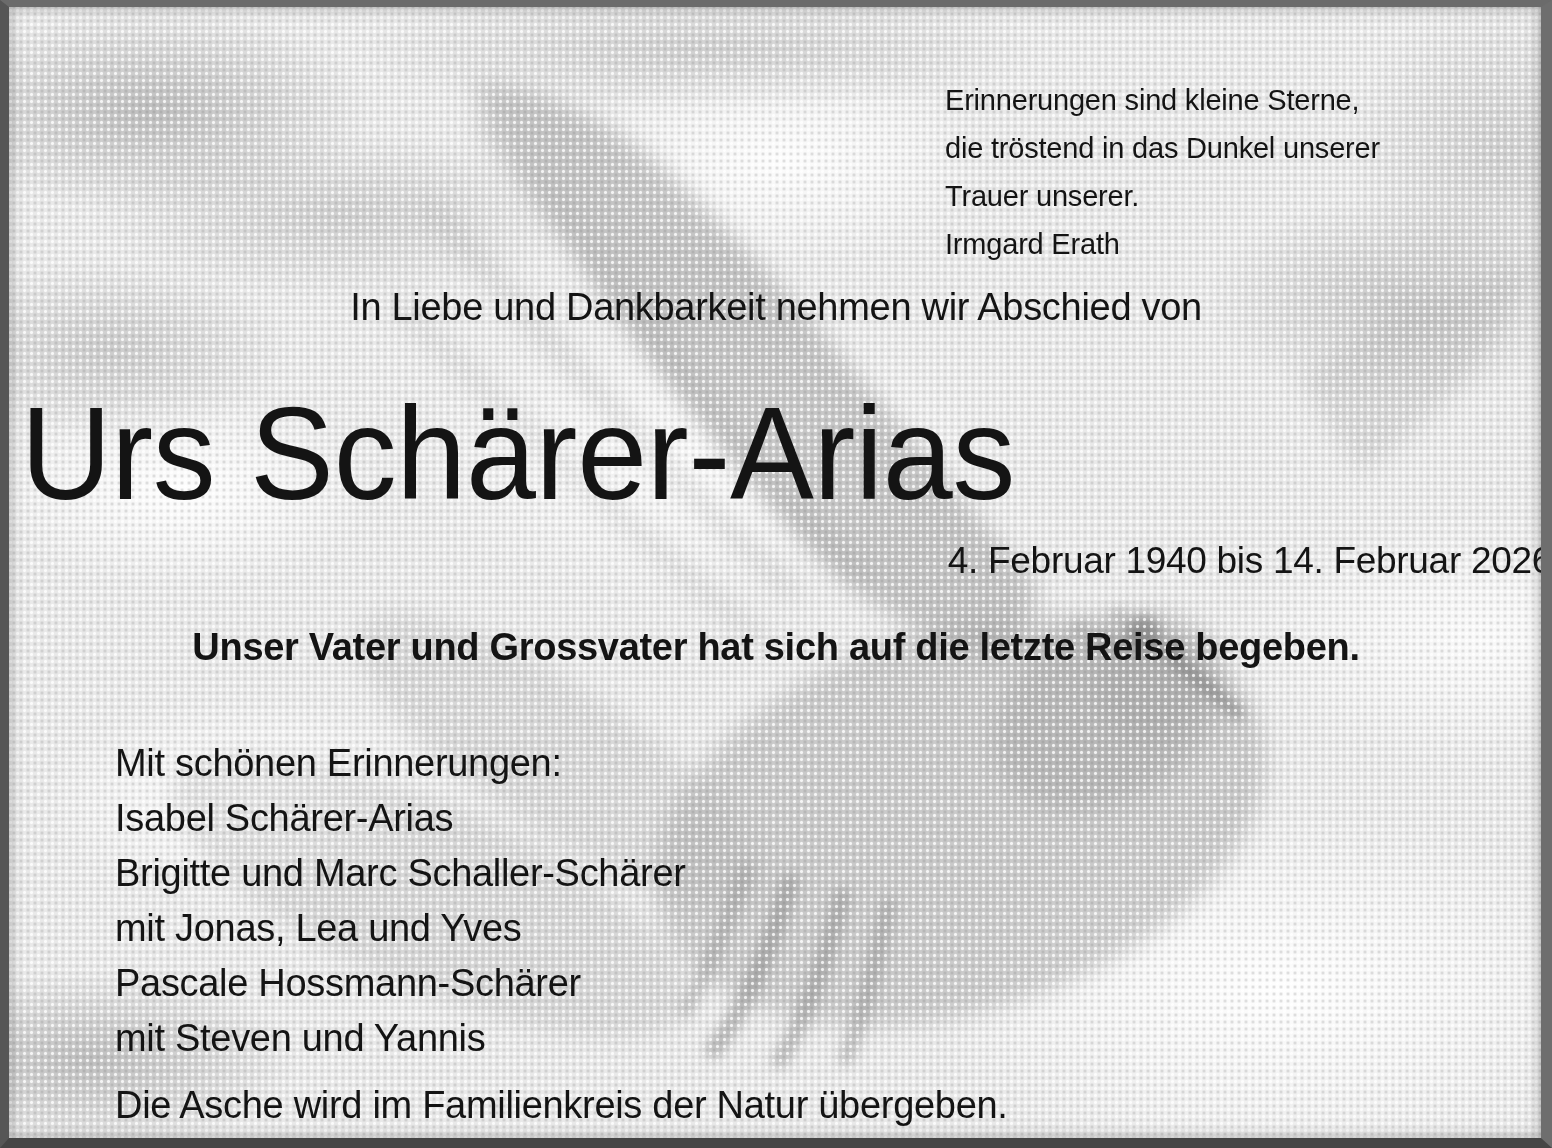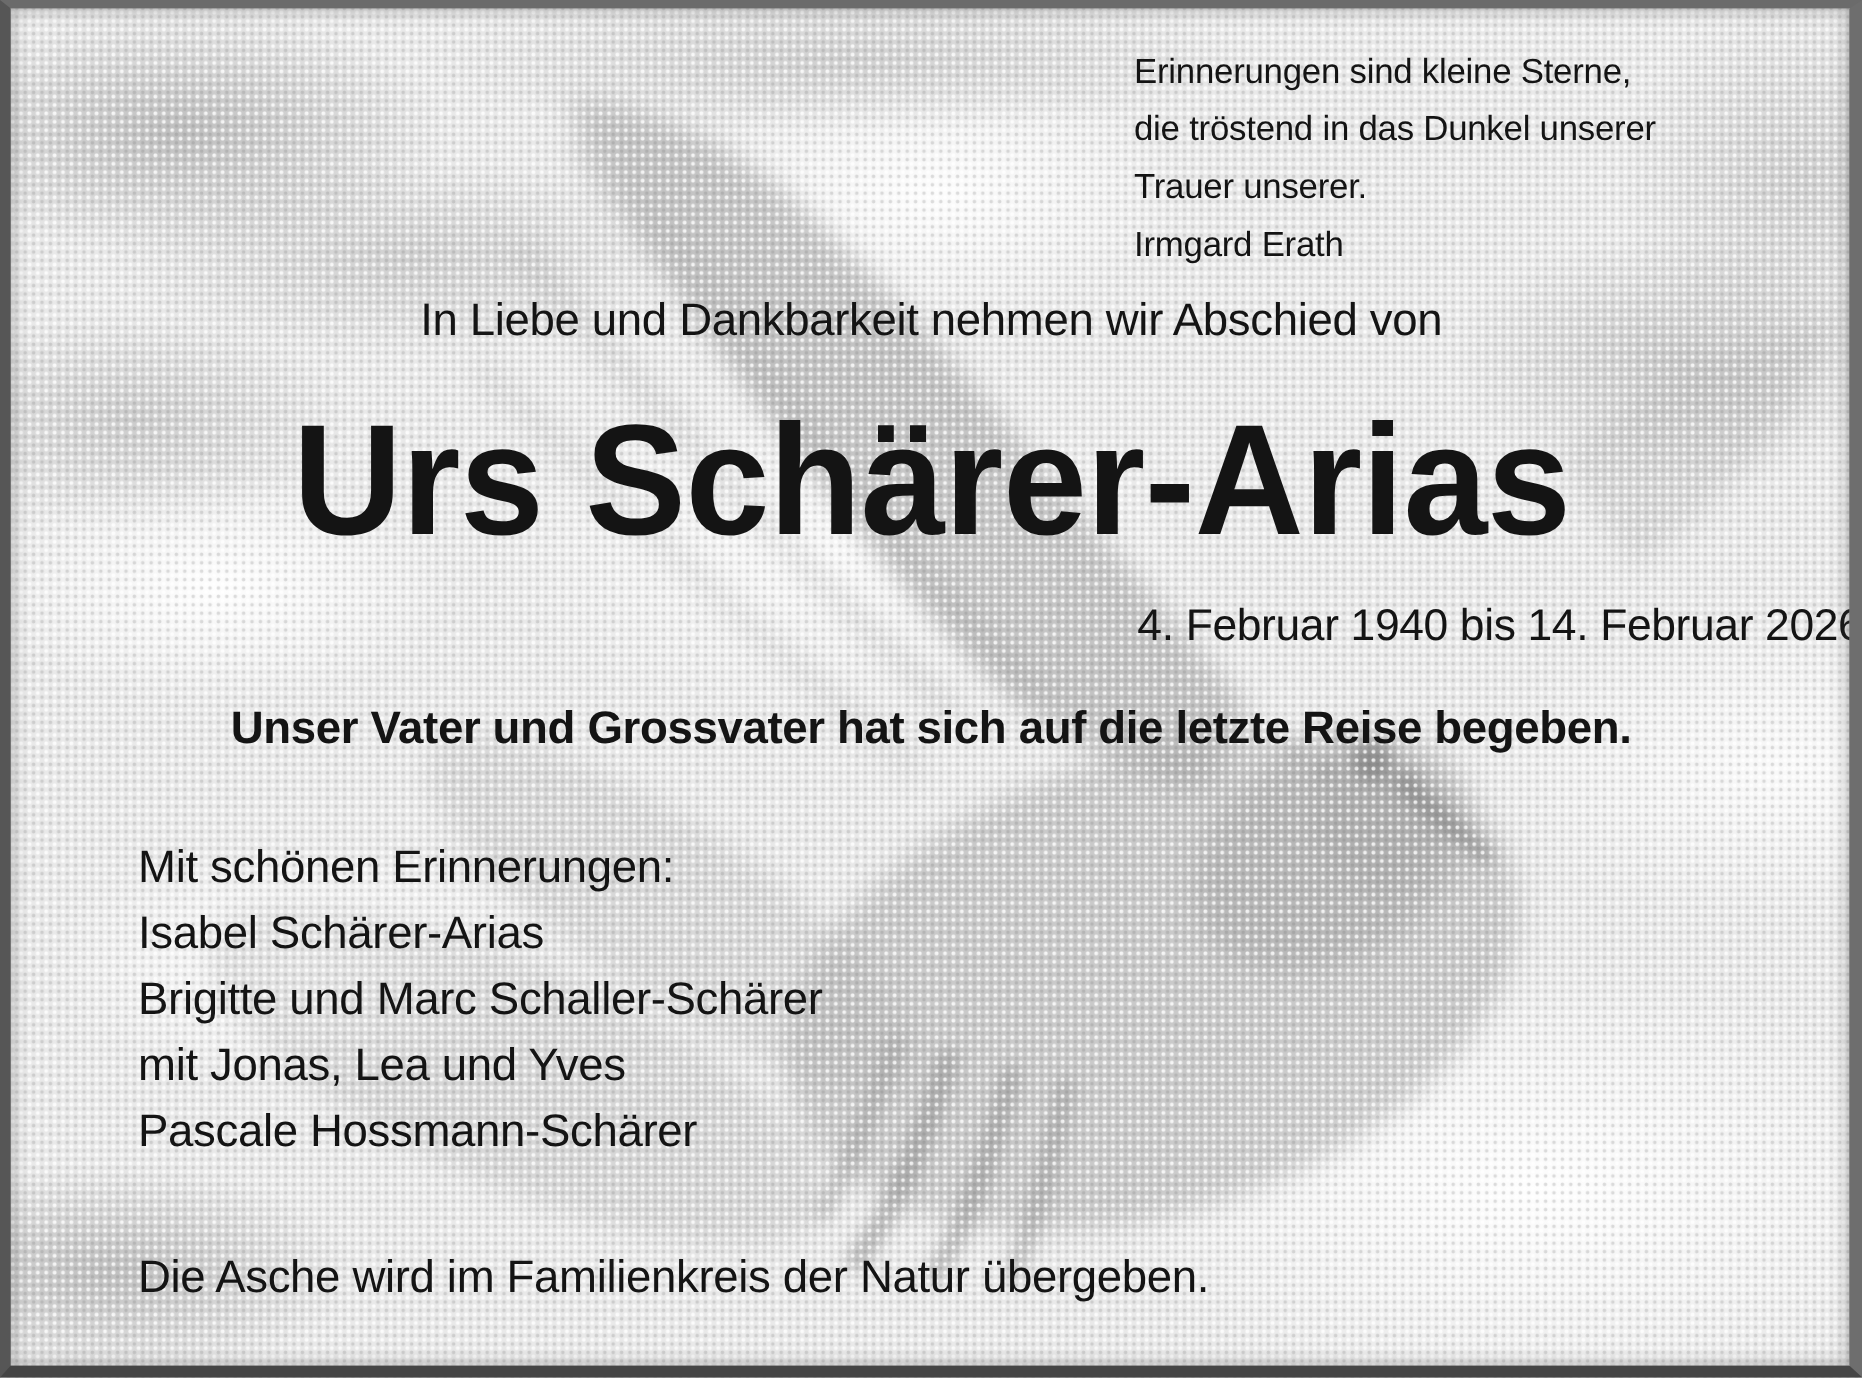--- a/index.html
+++ b/index.html
@@ -44,35 +44,35 @@
   
   .frame {
     position: absolute; inset: 0; box-sizing: border-box;
     border-top: 7px solid #6b6b6b;
     border-right: 11px solid #6e6e6e;
     border-bottom: 10px solid #454545;
     border-left: 9px solid #565656;
     box-shadow: inset 0 0 14px rgba(70,70,70,0.45);
   }
 
-  .txt { position: absolute; letter-spacing: -0.3px; white-space: nowrap; }
+  .txt { position: absolute; letter-spacing: -0.3px; white-space: nowrap; margin-top: 40px; }
 
   .quote {
     left: 945px; top: 36px;
     font-size: 29px; line-height: 48px;
     letter-spacing: -0.2px;
   }
   .intro {
     left: 0; right: 0; top: 246px;
     text-align: center; font-size: 38px;
   }
   .name {
-    left: 0; right: 0; top: 334px;
-    text-align: center; font-size: 131px; line-height: 1.0;
-    font-weight: 700;
+    left: 0; right: 0; top: 348px;
+    font-size: 131px; line-height: 1.0;
+    font-weight: 400;
   }
   .name .squeeze { display: inline-block; transform: scaleX(0.96); transform-origin: 50% 50%; white-space: nowrap; }
   .dates {
     left: 0; right: 0; top: 500px;
     text-align: right; font-size: 37px;
   }
   .message {
     left: 0; right: 0; top: 586px;
     text-align: center; font-size: 38px; font-weight: bold;
   }
@@ -151,17 +151,18 @@
 <div class="txt dates">4. Februar 1940 bis 14. Februar 2026</div>
 
 <div class="txt message">Unser Vater und Grossvater hat sich auf die letzte Reise begeben.</div>
 
 <div class="txt family">
   <div>Mit schönen Erinnerungen:</div>
   <div>Isabel Schärer-Arias</div>
   <div>Brigitte und Marc Schaller-Schärer</div>
   <div>mit Jonas, Lea und Yves</div>
   <div>Pascale Hossmann-Schärer</div>
+  <div>mit Steven und Yannis</div>
 </div>
 
 <div class="txt closing">Die Asche wird im Familienkreis der Natur übergeben.</div>
 
 <div class="frame"></div>
 
 </body></html>

